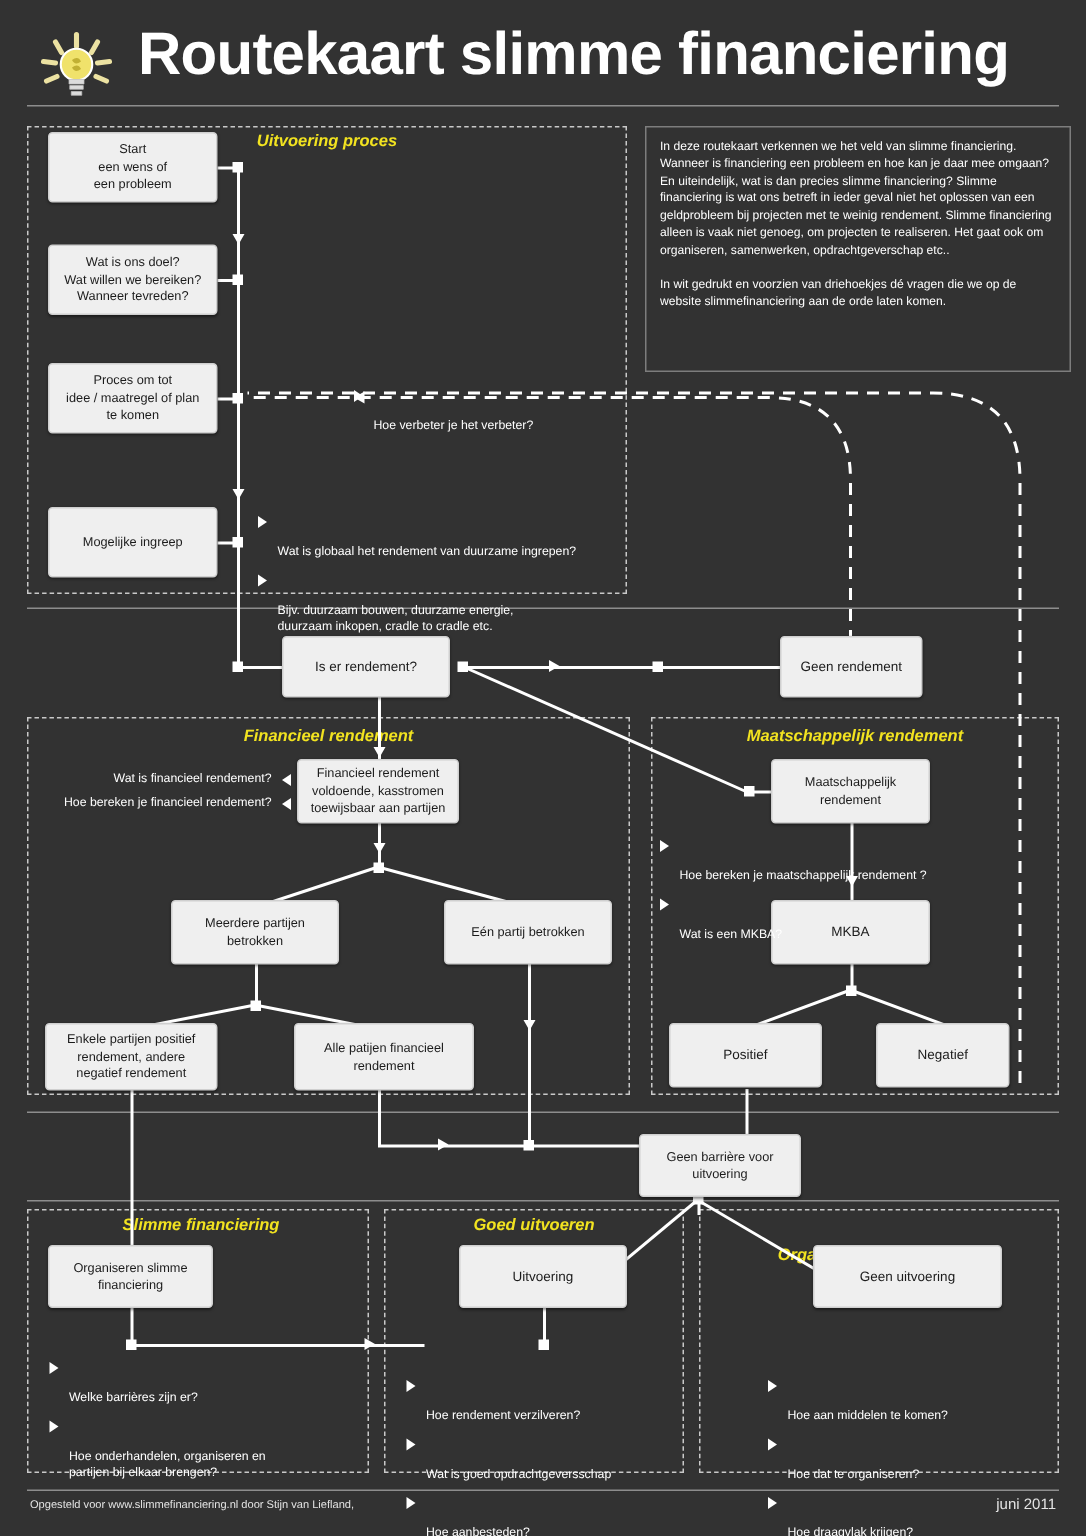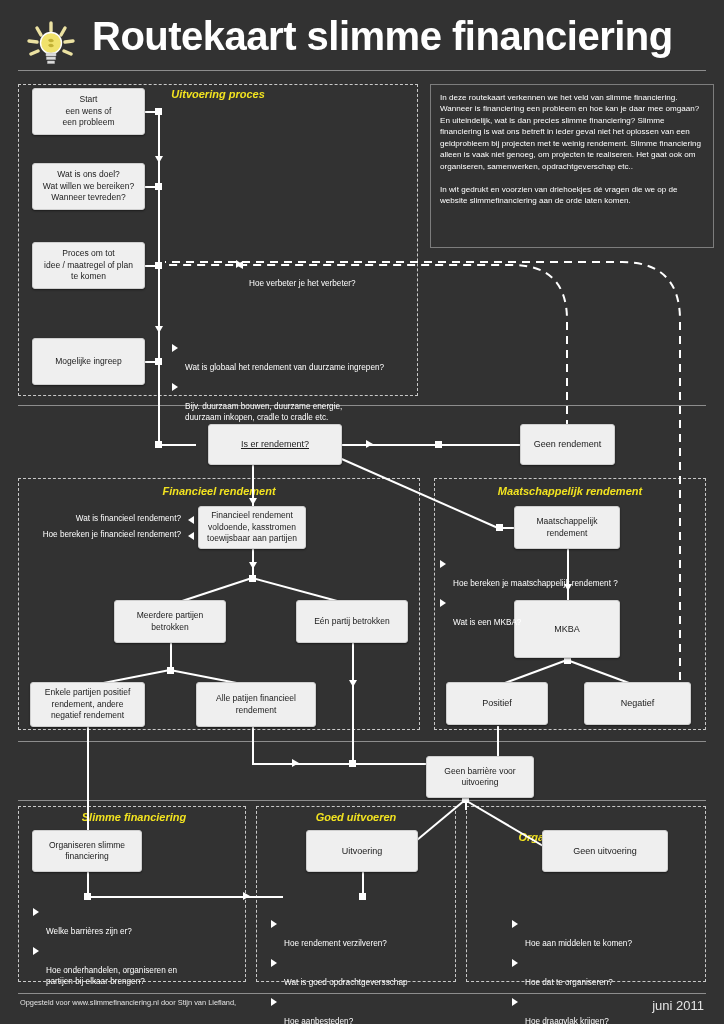--- a/index.html
+++ b/index.html
@@ -117,21 +117,21 @@
     padding:7px 9px;
     font-size:8.1px;line-height:1.42;
     color:#ffffff;
     white-space:pre-line;
     background:#323232;
   }
 
   
   .footer-line{position:absolute;left:18px;top:993px;width:688px;height:1px;background:#8d8d8d;}
   .footer-left{position:absolute;left:20px;top:998px;font-size:7.4px;color:#e4e4e4;}
-  .footer-right{position:absolute;right:20px;top:998px;font-size:13px;color:#e4e4e4;}
+  .footer-right{position:absolute;right:20px;top:998px;font-size:10px;color:#e4e4e4;}
 </style>
 </head>
 <body>
 
 <div id="root">
 
   <div class="header">
     <div class="bulb">
       <svg viewBox="0 0 56 52" width="56" height="52">
         <g stroke="#f7eca8" stroke-width="3.4" stroke-linecap="round" opacity="0.95">
@@ -269,21 +269,21 @@
   <div class="node" style="left: 32px; top: 163px; width: 113px; height: 47px; white-space: pre-line;">Wat is ons doel?
 Wat willen we bereiken?
 Wanneer tevreden?</div>
 
   <div class="node" style="left: 32px; top: 242px; width: 113px; height: 47px; white-space: pre-line;">Proces om tot
 idee / maatregel of plan
 te komen</div>
 
   <div class="node" style="left: 32px; top: 338px; width: 113px; height: 47px; white-space: pre-line;">Mogelijke ingreep</div>
 
-  <div class="node big" style="left: 208px; top: 424px; width: 134px; height: 41px; white-space: pre-line; text-decoration: underline;">Is er rendement?</div>
+  <div class="node big" style="left: 188px; top: 424px; width: 112px; height: 41px; white-space: pre-line;">Is er rendement?</div>
 
   <div class="node big" style="left: 520px; top: 424px; width: 95px; height: 41px; white-space: pre-line;">Geen rendement</div>
 
   <div class="node" style="left: 198px; top: 506px; width: 108px; height: 43px; white-space: pre-line;">Financieel rendement
 voldoende, kasstromen
 toewijsbaar aan partijen</div>
 
   <div class="node" style="left: 114px; top: 600px; width: 112px; height: 43px; white-space: pre-line;">Meerdere partijen
 betrokken</div>
 
@@ -292,25 +292,25 @@
   <div class="node" style="left: 30px; top: 682px; width: 115px; height: 45px; white-space: pre-line;">Enkele partijen positief
 rendement, andere
 negatief rendement</div>
 
   <div class="node" style="left: 196px; top: 682px; width: 120px; height: 45px; white-space: pre-line;">Alle patijen financieel
 rendement</div>
 
   <div class="node" style="left: 514px; top: 506px; width: 106px; height: 43px; white-space: pre-line;">Maatschappelijk
 rendement</div>
 
-  <div class="node big" style="left: 514px; top: 600px; width: 106px; height: 58px; white-space: pre-line;">MKBA</div>
+  <div class="node big" style="left: 514px; top: 600px; width: 106px; height: 43px; white-space: pre-line;">MKBA</div>
 
   <div class="node big" style="left: 446px; top: 682px; width: 102px; height: 43px; white-space: pre-line;">Positief</div>
 
-  <div class="node big" style="left: 584px; top: 682px; width: 107px; height: 43px; white-space: pre-line;">Negatief</div>
+  <div class="node big" style="left: 584px; top: 682px; width: 89px; height: 43px; white-space: pre-line;">Negatief</div>
 
   <div class="node" style="left: 426px; top: 756px; width: 108px; height: 42px; white-space: pre-line;">Geen barrière voor
 uitvoering</div>
 
   <div class="node" style="left: 32px; top: 830px; width: 110px; height: 42px; white-space: pre-line;">Organiseren slimme
 financiering</div>
 
   <div class="node big" style="left: 306px; top: 830px; width: 112px; height: 42px; white-space: pre-line;">Uitvoering</div>
 
   <div class="node big" style="left: 542px; top: 830px; width: 126px; height: 42px; white-space: pre-line;">Geen uitvoering</div>

